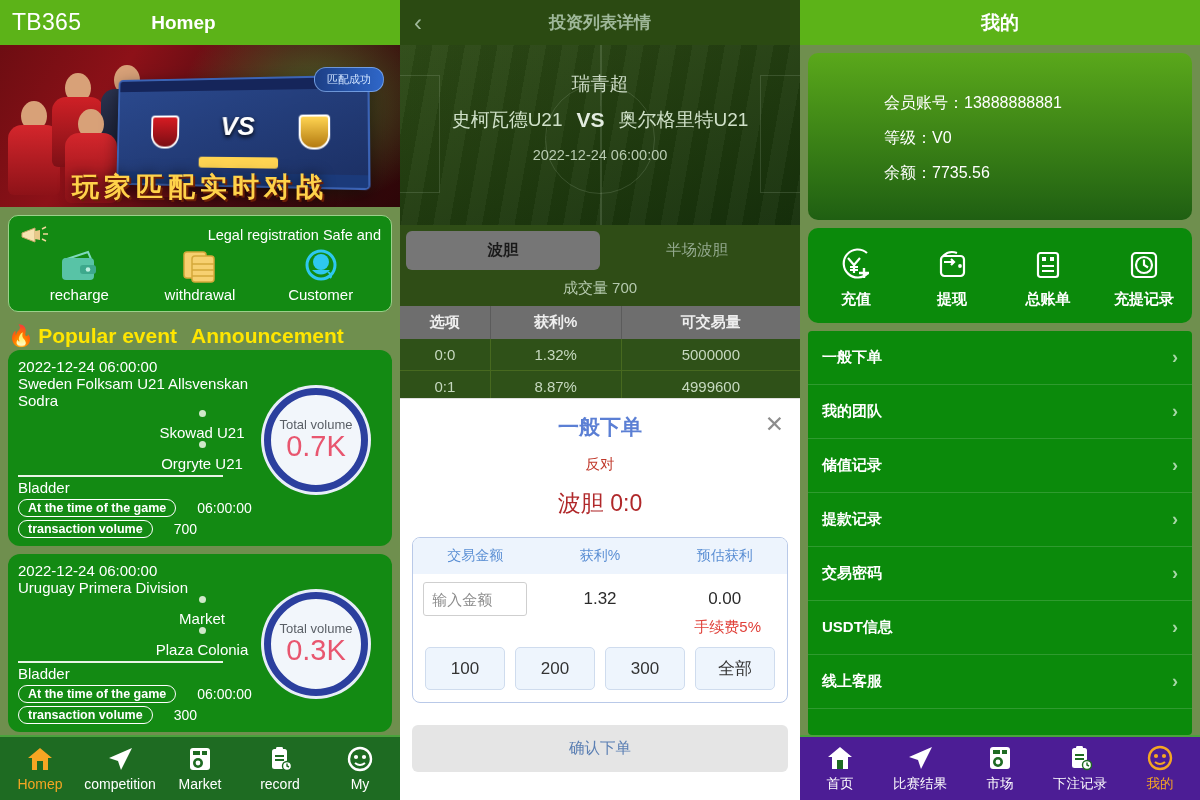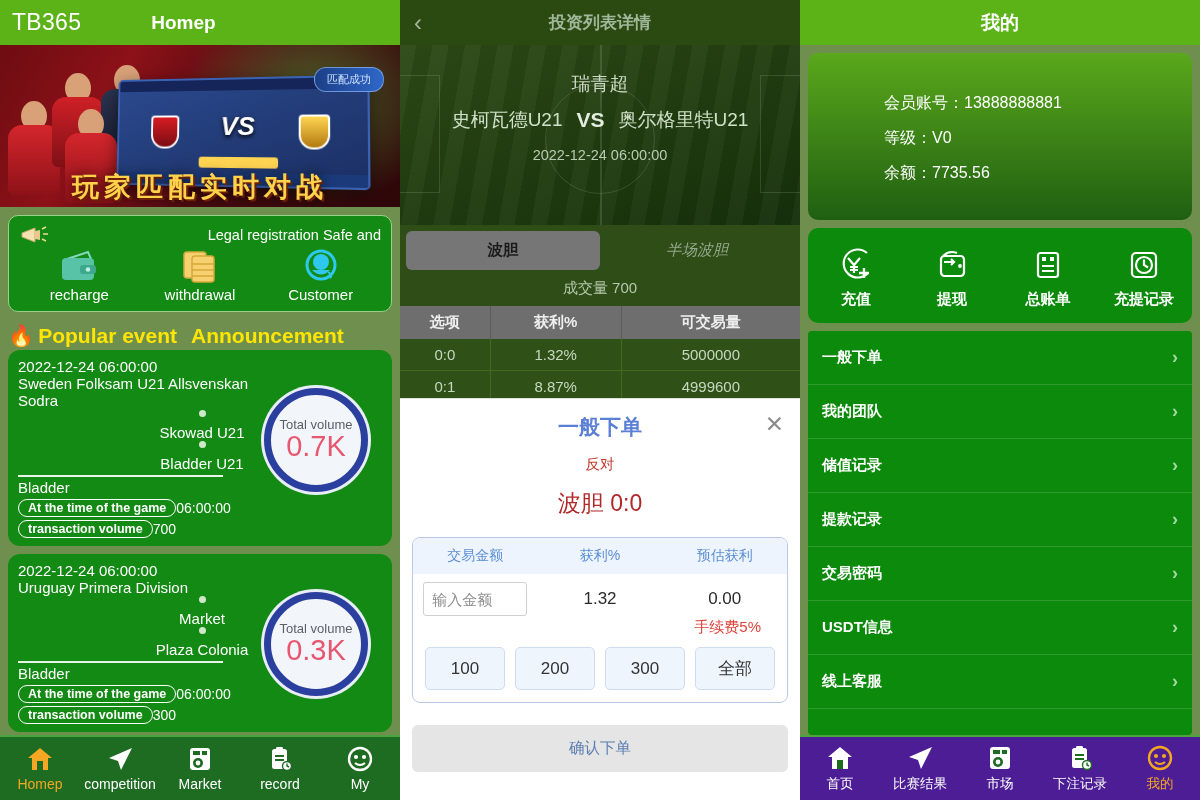--- a/index.html
+++ b/index.html
@@ -76,21 +76,21 @@
   .ev-card {
     background:#138a13; border-radius:12px; padding:8px 10px; position:relative;
     min-height:148px; color:#fff;
   }
   .ev-time { font-size:15px; }
   .ev-league { font-size:15px; line-height:1.15; max-width:250px; }
   .ev-team { font-size:15px; display:flex; align-items:center; gap:7px; margin-left:4px;flex-direction:column; }
   .ev-team .dot { width:7px; height:7px; border-radius:50%; background:#cfe8c9; display:inline-block; }
   .ev-hr { width:205px; height:2px; background:#e9f5e6; margin:3px 0 2px; }
   .ev-sub { font-size:15px; }
-  .pillrow { display:flex; align-items:center; gap:0; margin-top:3px; }
+  .pillrow { display:flex; align-items:center; gap:21px; margin-top:3px; }
   .pill { border:1px solid #fff; border-radius:12px; padding:1px 9px; font-size:12.5px; font-weight:bold; }
   .pill-val { font-size:14px; }
   .vol-badge {
     position:absolute; right:24px; top:38px; width:104px; height:104px; border-radius:50%;
     background:#f2f6fb; border:7px solid #2b3f9e; box-shadow:0 0 0 3px #e8eef8;
     display:flex; flex-direction:column; align-items:center; justify-content:center;
   }
   .vol-badge .vl { font-size:13px; color:#5a5f66; }
   .vol-badge .vv { font-size:29px; color:#e8566f; margin-top:-2px; }
 
@@ -123,21 +123,21 @@
   .pitch .boxR { right:-40px; top:30px; width:80px; height:118px; }
   .m-league { text-align:center; color:#c9d8c3; font-size:19px; padding-top:26px; position:relative; }
   .m-vs { display:flex; align-items:center; justify-content:center; gap:14px; margin-top:10px; position:relative; }
   .m-team { color:#cfe0c8; font-size:19px; }
   .m-vsword { color:#e3ece0; font-size:21px; font-weight:bold; }
   .m-date { text-align:center; color:#b9cbb2; font-size:14.5px; margin-top:14px; position:relative; }
 
   .m-tabs { display:flex; padding:6px 6px 4px; gap:0; }
   .m-tab { flex:1; text-align:center; padding:9px 0; font-size:15.5px; border-radius:6px; }
   .m-tab.on { background:#767676; color:#1a1a1a; font-weight:bold; }
-  .m-tab.off { color:#93a98e;font-style:italic; }
+  .m-tab.off { color:#93a98e; }
   .m-vol { text-align:center; color:#b5c9ae; font-size:15px; padding:5px 0 8px; }
 
   .m-table { width:100%; border-collapse:collapse; }
   .m-table th {
     background:#6e6e6e; color:#eee; font-size:15px; font-weight:bold; padding:7px 0;
     border-right:1px solid #5b5b5b;
   }
   .m-table td {
     background:#2f5118; color:#c6d8bf; font-size:15px; text-align:center; padding:7px 0;
     border-right:1px solid #47691f; border-bottom:1px solid #47691f;
@@ -309,21 +309,21 @@
 
       <div class="ev-card">
         <div class="ev-time">2022-12-24 06:00:00</div>
         <div class="ev-league">Sweden Folksam U21 Allsvenskan Sodra</div>
         <div class="ev-team">
           <span class="dot"></span>
           <span>Skowad U21</span>
         </div>
         <div class="ev-team">
           <span class="dot"></span>
-          <span>Bladder U21</span>
+          <span>Orgryte U21</span>
         </div>
         <div class="ev-hr"></div>
         <div class="ev-sub">Bladder</div>
         <div class="pillrow">
           <span class="pill">At the time of the game</span>
           <span class="pill-val">06:00:00</span>
         </div>
         <div class="pillrow">
           <span class="pill">transaction volume</span>
           <span class="pill-val">700</span>

